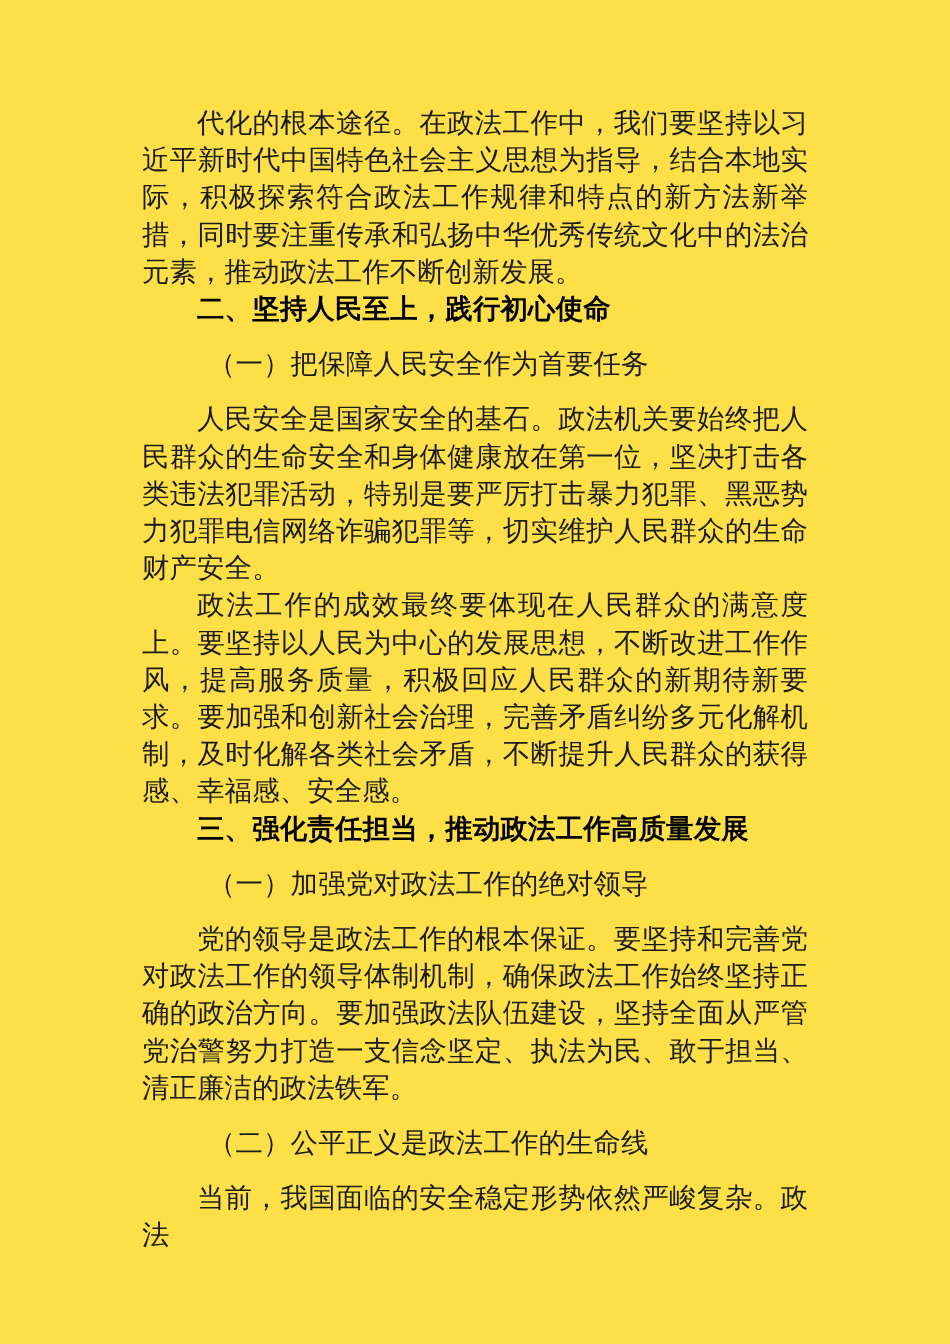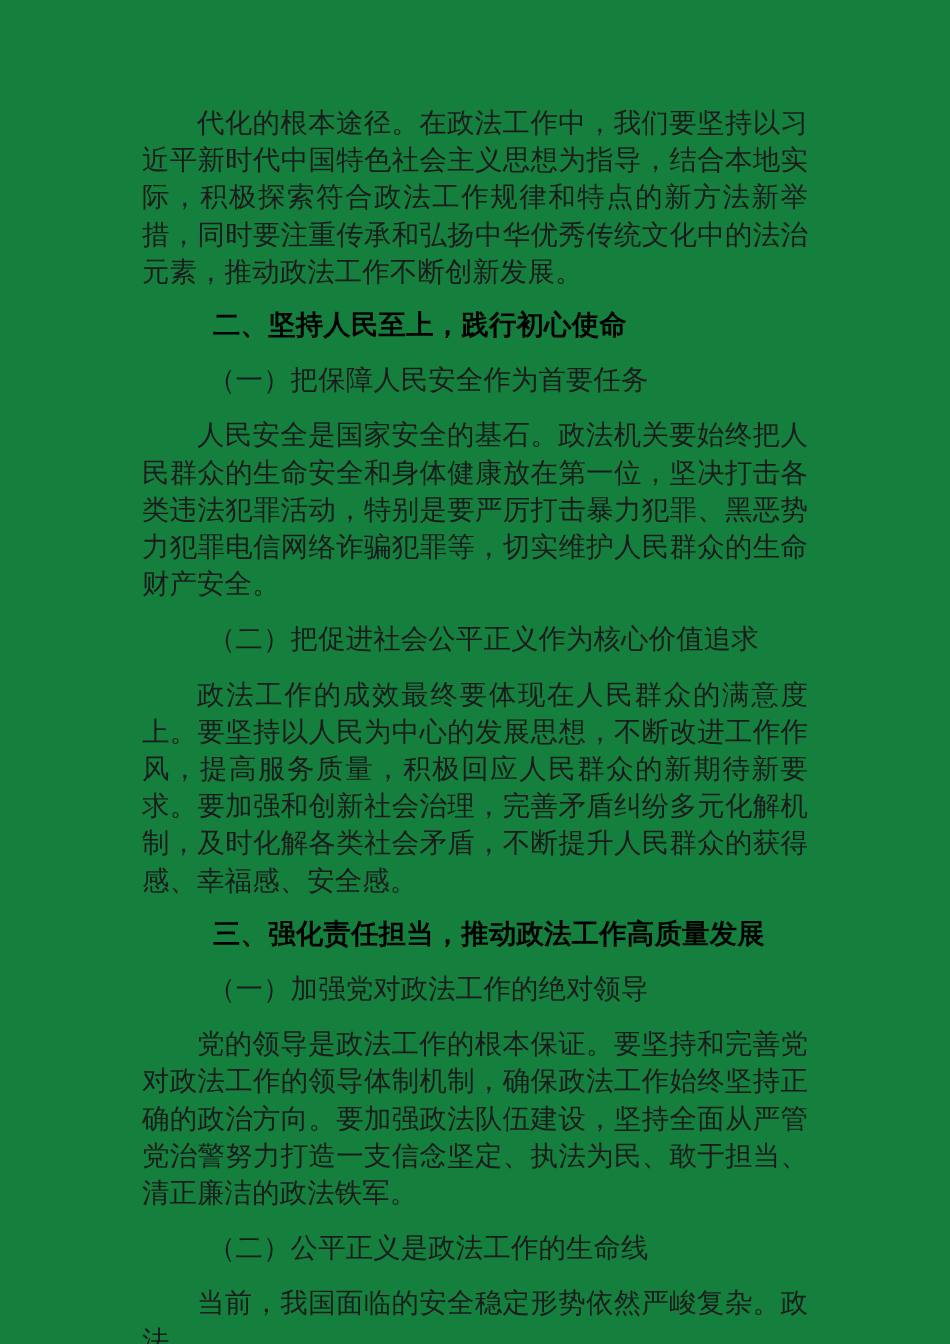--- a/index.html
+++ b/index.html
@@ -14,21 +14,21 @@
     overflow: hidden;
     font-family: "DejaVu Sans", "Liberation Sans", sans-serif;
     color: #17181a;
     -webkit-font-smoothing: antialiased;
   }
 
   .page {
     position: relative;
     width: 950px;
     height: 1344px;
-    background: #15803d;
+    background: #fde047;
     box-sizing: border-box;
   }
 
   
   .textcol {
     position: absolute;
     left: 142px;
     top: 104px;
     width: 666px;
   }
@@ -48,21 +48,21 @@
   }
 
   
   .h1line {
     font-family: "DejaVu Sans", "Liberation Sans", sans-serif;
     font-weight: 700;
     font-size: 27.4px;
     line-height: 37.2px;
     letter-spacing: 0.2px;
     text-indent: 55px;
-    margin: 16px;
+    margin: 0;
     color: #000000;
   }
 
   
   .h2line {
     font-family: "DejaVu Serif", "Liberation Serif", serif;
     font-weight: 400;
     font-size: 27.4px;
     line-height: 37.2px;
     letter-spacing: 0.15px;
@@ -78,21 +78,20 @@
   <div class="textcol">
 
     <p class="para">代化的根本途径。在政法工作中，我们要坚持以习近平新时代中国特色社会主义思想为指导，结合本地实际，积极探索符合政法工作规律和特点的新方法新举措，同时要注重传承和弘扬中华优秀传统文化中的法治元素，推动政法工作不断创新发展。</p>
 
     <p class="h1line">二、坚持人民至上，践行初心使命</p>
 
     <p class="h2line">（一）把保障人民安全作为首要任务</p>
 
     <p class="para">人民安全是国家安全的基石。政法机关要始终把人民群众的生命安全和身体健康放在第一位，坚决打击各类违法犯罪活动，特别是要严厉打击暴力犯罪、黑恶势力犯罪电信网络诈骗犯罪等，切实维护人民群众的生命财产安全。</p>
 
-    <p class="h2line">（二）把促进社会公平正义作为核心价值追求</p>
 
 
 
     <p class="para">政法工作的成效最终要体现在人民群众的满意度上。要坚持以人民为中心的发展思想，不断改进工作作风，提高服务质量，积极回应人民群众的新期待新要求。要加强和创新社会治理，完善矛盾纠纷多元化解机制，及时化解各类社会矛盾，不断提升人民群众的获得感、幸福感、安全感。</p>
 
     <p class="h1line">三、强化责任担当，推动政法工作高质量发展</p>
 
     <p class="h2line">（一）加强党对政法工作的绝对领导</p>
 
     <p class="para">党的领导是政法工作的根本保证。要坚持和完善党对政法工作的领导体制机制，确保政法工作始终坚持正确的政治方向。要加强政法队伍建设，坚持全面从严管党治警努力打造一支信念坚定、执法为民、敢于担当、清正廉洁的政法铁军。</p>

